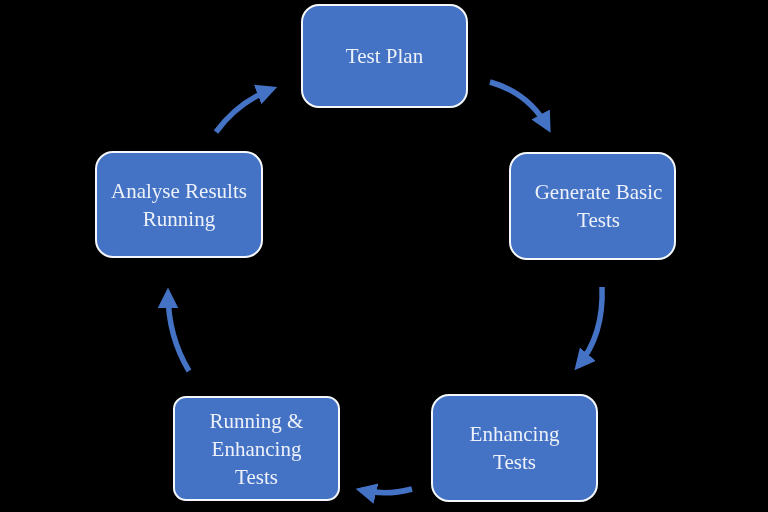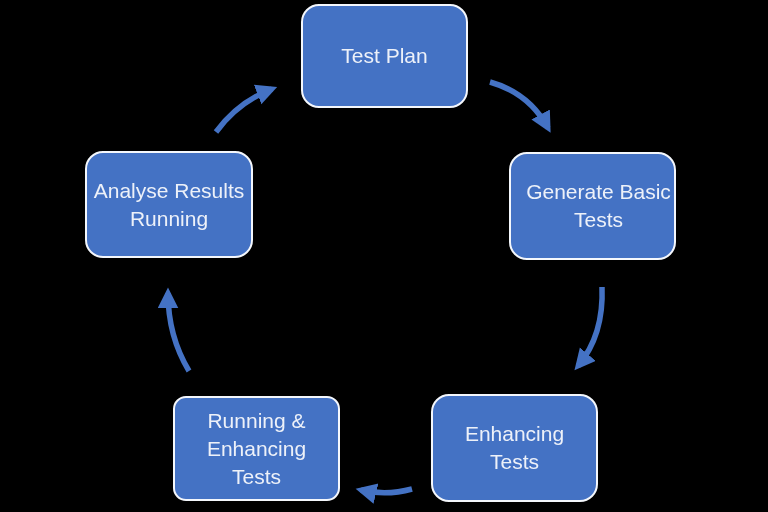--- a/index.html
+++ b/index.html
@@ -5,21 +5,21 @@
   html, body {
     margin: 0;
     padding: 0;
     background: #000000;
   }
   .stage {
     position: relative;
     width: 680px;
     height: 512px;
     background: var(--bg, #000000);
-    font-family: Liberation Sans, sans-serif;
+    font-family: Liberation Serif, serif;
     overflow: hidden;
   }
   .arrow-layer {
     position: absolute;
     left: 0;
     top: 0;
     width: 768px;
     height: 512px;
   }
   .arrow-layer path.arrow {
@@ -43,21 +43,21 @@
     align-items: center;
   }
   .node .line {
     display: block;
     white-space: nowrap;
   }
   .node-test-plan        { left: 301px; top:   4px; width: 167px; height: 104px; }
   .node-generate-basic   { left: 509px; top: 152px; width: 167px; height: 108px; padding-left: 12px; }
   .node-enhancing        { left: 431px; top: 394px; width: 167px; height: 108px; }
   .node-running          { left: 173px; top: 396px; width: 167px; height: 105px; border-radius: 13px; }
-  .node-analyse          { left:  85px; top: 151px; width: 168px; height: 107px; }
+  .node-analyse          { left:  95px; top: 151px; width: 168px; height: 107px; }
 </style>
 </head>
 <body>
 
 <div class="stage" style="--bg: #000000; --box-fill: #4472C4; --box-border: #F4F7FC; --box-text: #EDF1F9;">
 
   <svg class="arrow-layer" viewBox="0 0 768 512">
     <defs>
       <marker id="ah" markerWidth="4" markerHeight="4" refX="2.8" refY="1.9" orient="auto" markerUnits="strokeWidth">
         <path d="M0,0 L3.8,1.9 L0,3.8 Z" fill="#4472C4"></path>

